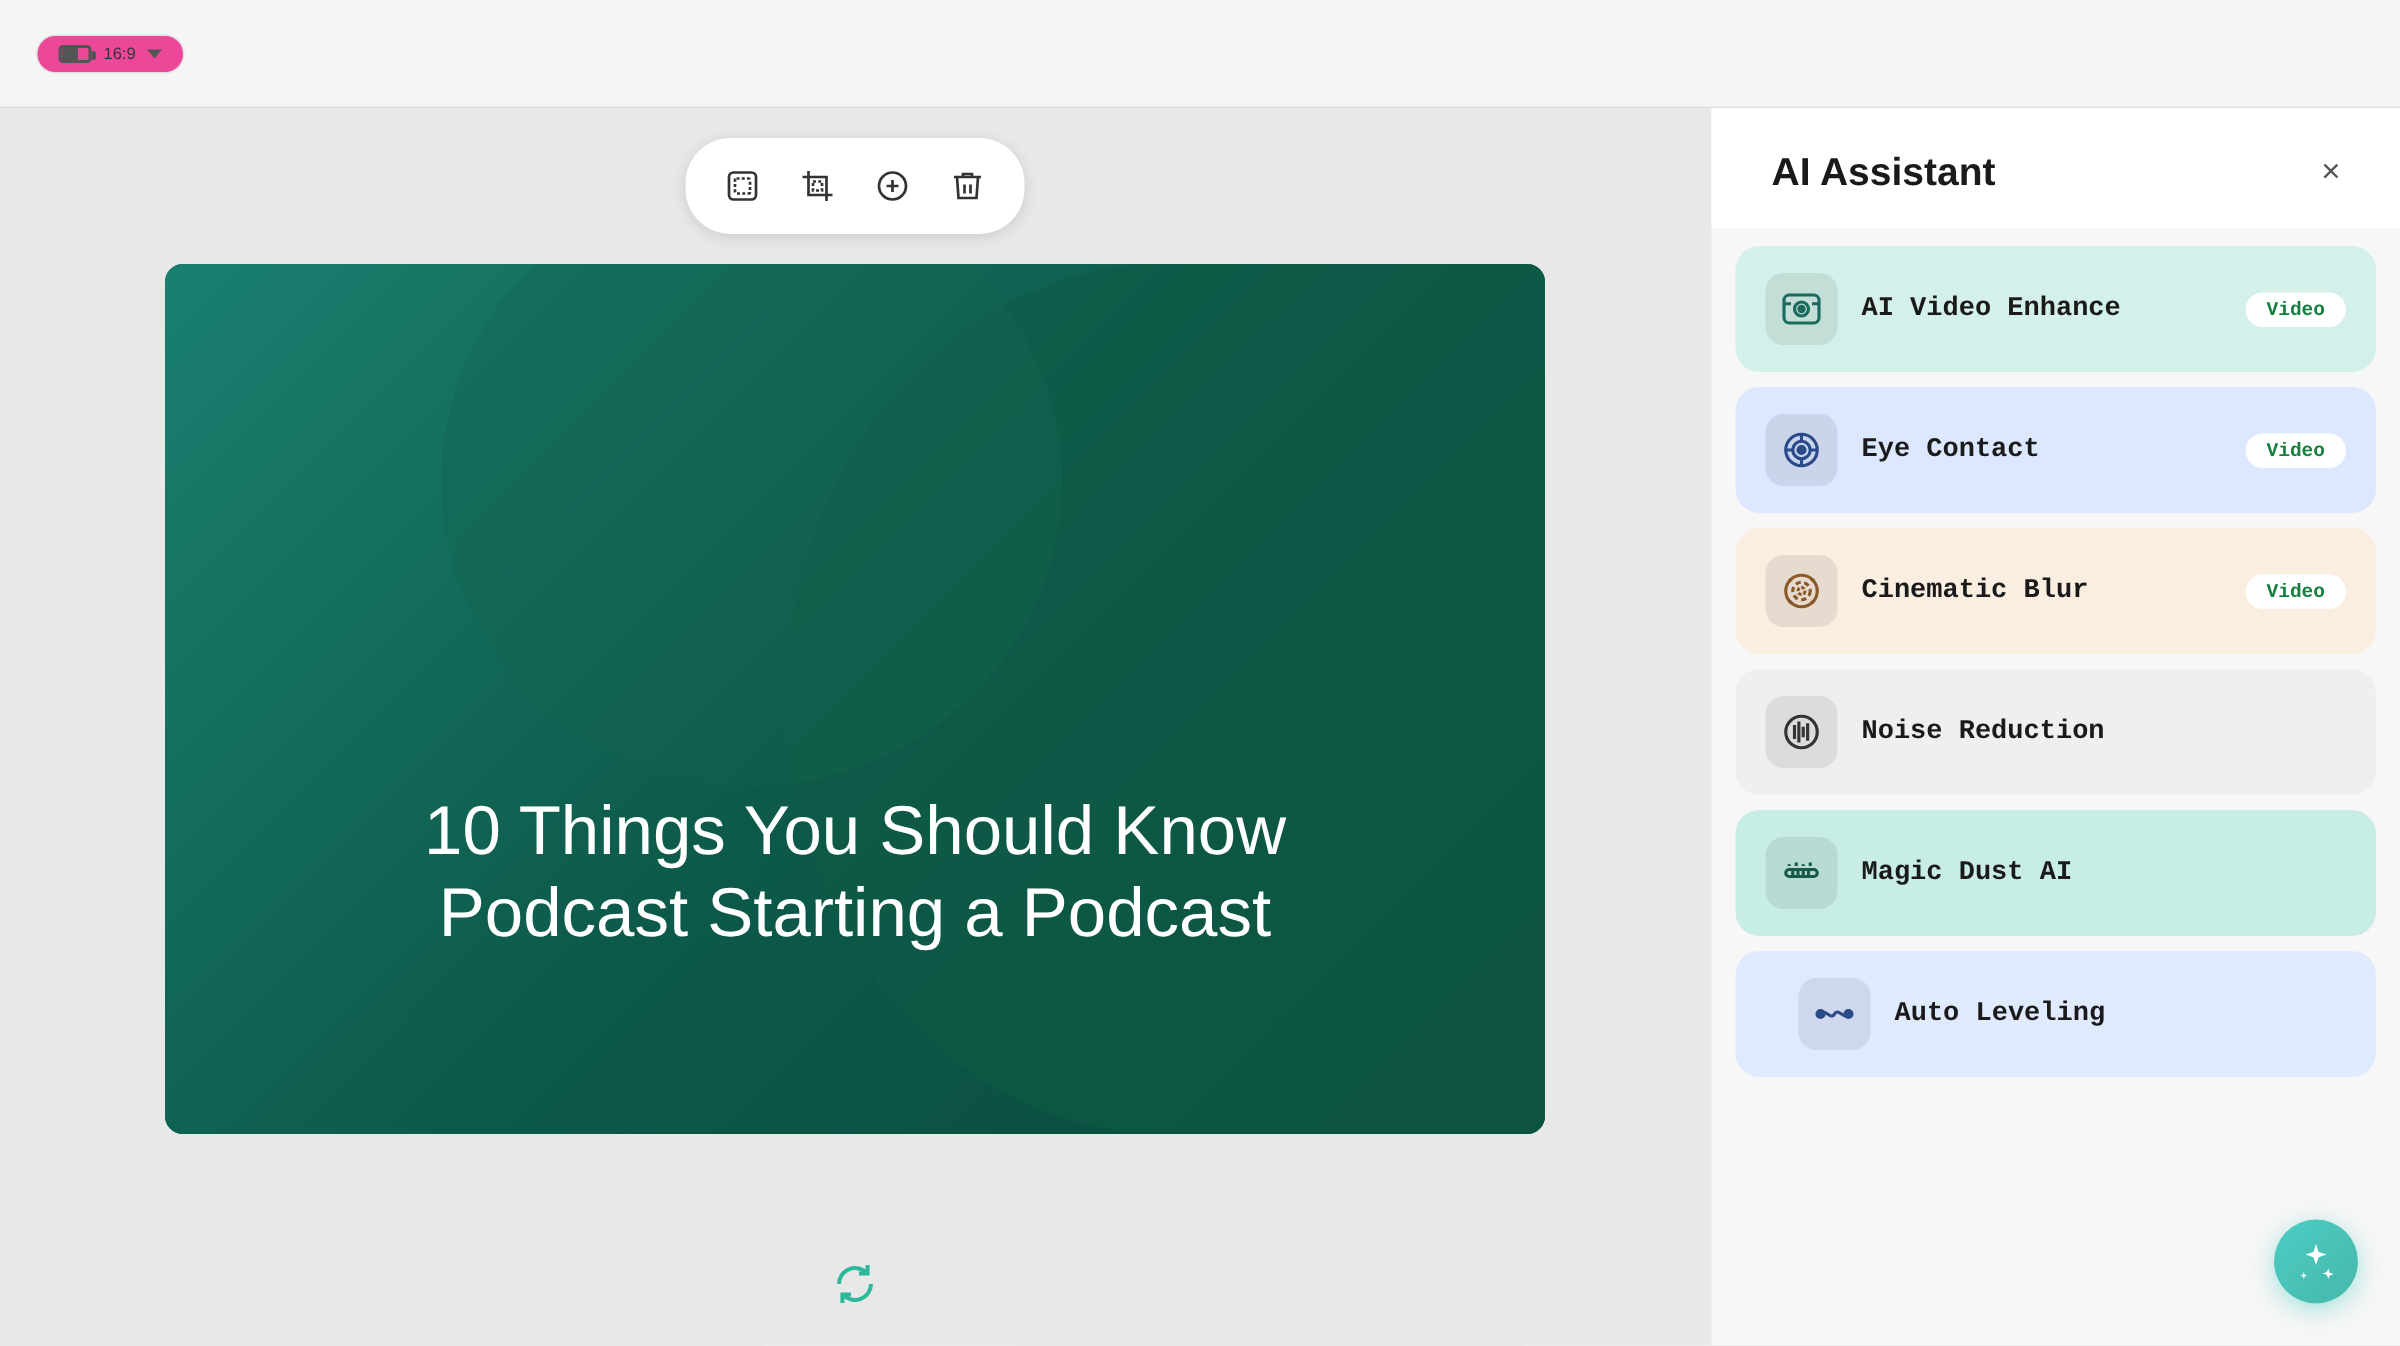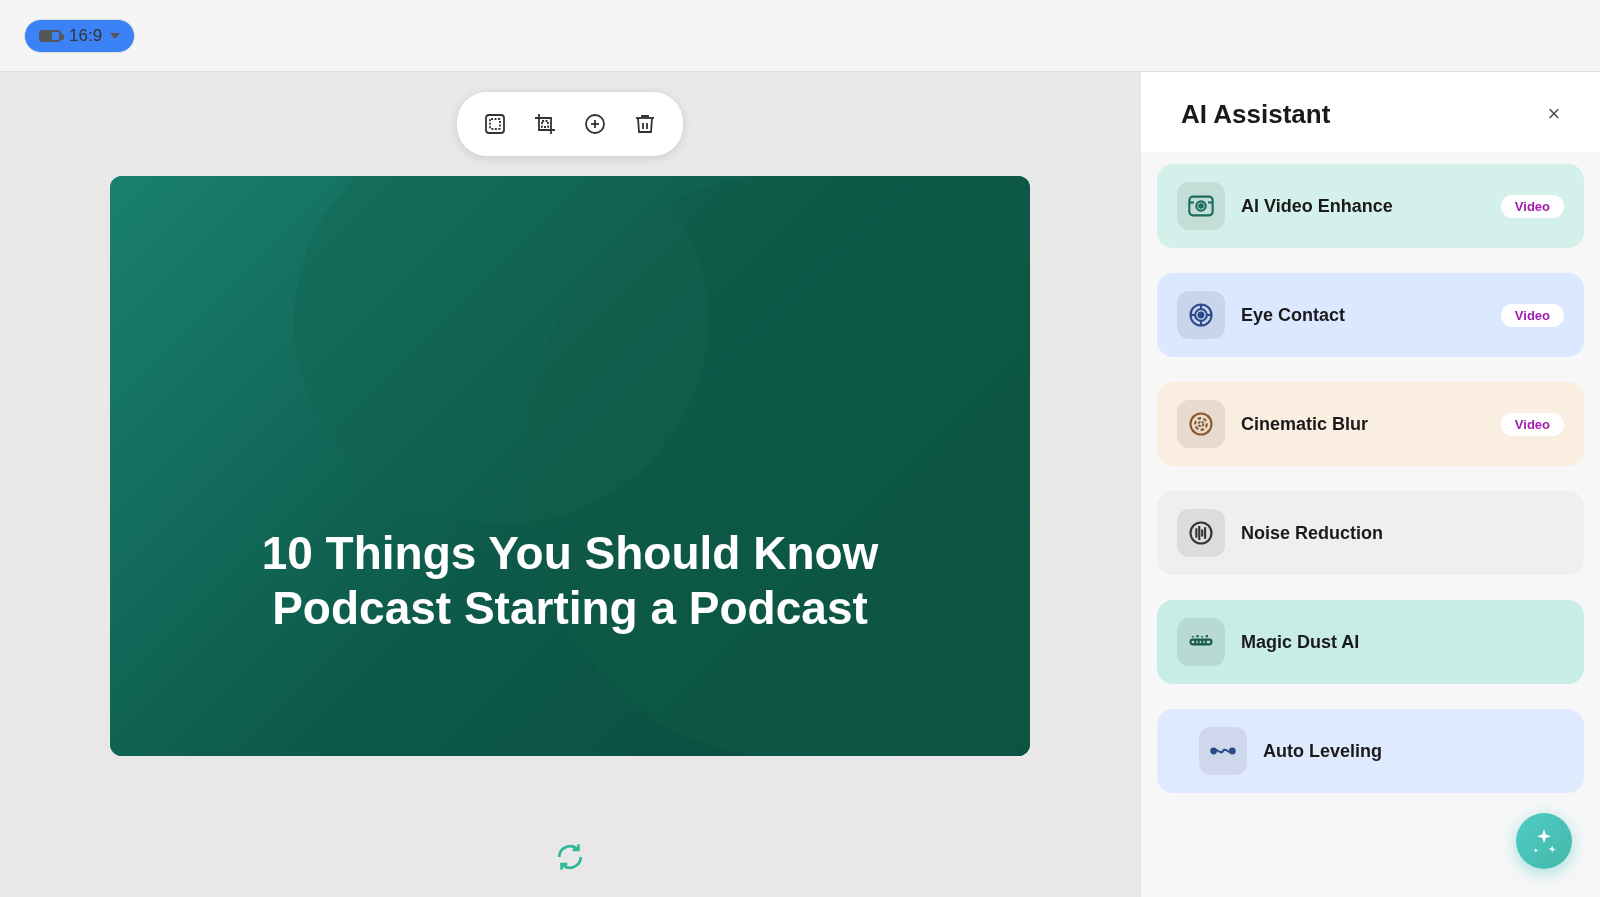--- a/index.html
+++ b/index.html
@@ -19,26 +19,26 @@
       background: #f5f5f5;
       display: flex;
       align-items: center;
       padding: 0 24px;
       border-bottom: 1px solid #e0e0e0;
     }
     .aspect-ratio-selector {
       display: flex;
       align-items: center;
       gap: 8px;
-      background: #3b82f6;
+      background: #ec4899;
       border: 1.5px solid #e0e0e0;
       border-radius: 20px;
       padding: 6px 14px;
       cursor: pointer;
-      font-size: 17px;
+      font-size: 11px;
       font-weight: 500;
       color: #333;
     }
     .battery-icon {
       width: 22px;
       height: 12px;
       border: 2px solid #555;
       border-radius: 3px;
       position: relative;
       display: inline-block;
@@ -148,21 +148,21 @@
       border-radius: 50%;
     }
 
     .video-text {
       position: absolute;
       bottom: 120px;
       left: 60px;
       right: 60px;
       color: white;
       font-size: 46px;
-      font-weight: 700;
+      font-weight: 400;
       line-height: 1.2;
       text-align: center;
     }
 
     
     .refresh-area {
       position: absolute;
       bottom: 20px;
       left: 50%;
       transform: translateX(-50%);
@@ -208,22 +208,23 @@
       color: #555;
       font-size: 22px;
       border-radius: 50%;
     }
 
     .ai-panel-items {
       flex: 1;
       padding: 12px 16px;
       display: flex;
       flex-direction: column;
-      gap: 25px;
+      gap: 10px;
       overflow-y: auto;
+      font-family: Liberation Mono, monospace;
     }
 
     .ai-item {
       display: flex;
       align-items: center;
       padding: 18px 20px;
       border-radius: 16px;
       cursor: pointer;
       transition: opacity 0.2s;
     }
@@ -250,21 +251,21 @@
       font-weight: 600;
       color: #1a1a1a;
     }
 
     .ai-item-badge {
       background: white;
       border-radius: 20px;
       padding: 4px 14px;
       font-size: 13px;
       font-weight: 600;
-      color: #a21caf;
+      color: #15803d;
     }
 
     
     .item-video-enhance { background: #d4f0ea; }
     .item-eye-contact { background: #dce8ff; }
     .item-cinematic-blur { background: #faeee0; align-items: center; }
     .item-magic-dust { background: #c8ede6; }
     .item-noise-reduction { background: #efefef; }
     .item-auto-leveling { background: #e0eaff; padding-left: 42px; }
 

